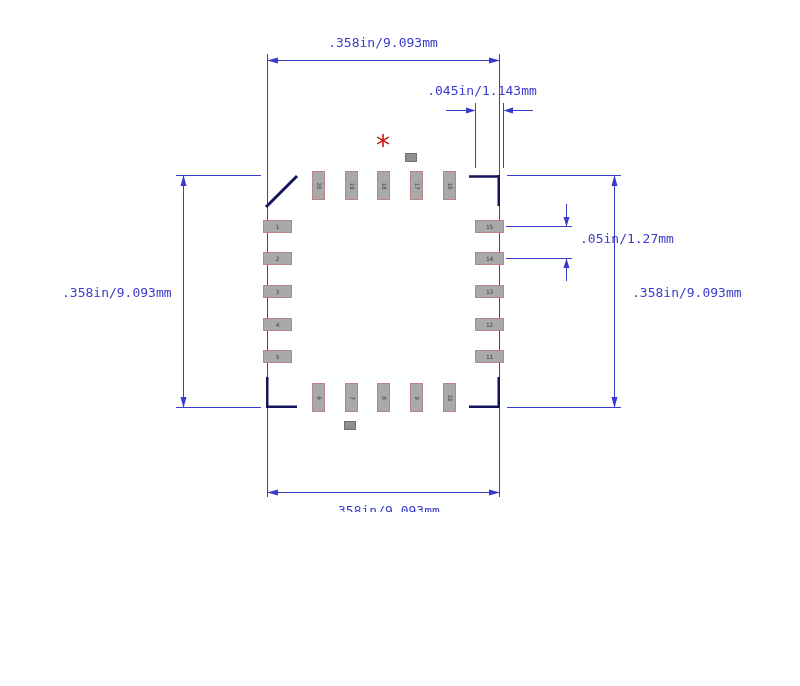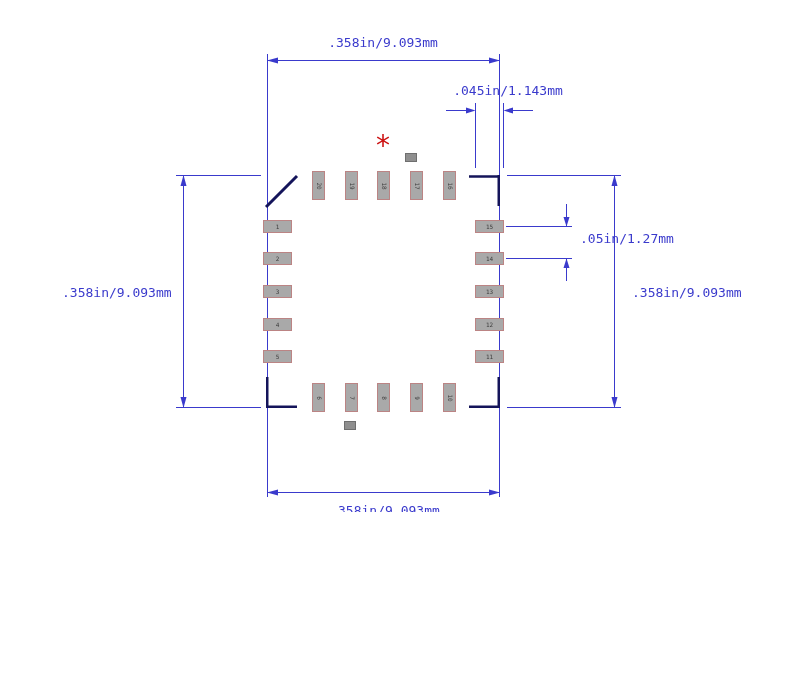--- a/index.html
+++ b/index.html
@@ -147,21 +147,21 @@
       </div>
       <div class="pad" style="left: 475px; top: 318px; width: 29px; height: 13px;">
         <span>12</span>
       </div>
       <div class="pad" style="left: 475px; top: 350px; width: 29px; height: 13px;">
         <span>11</span>
       </div>
     </div>
 
   <div class="dim-label center" style="left:383px; top:36px">.358in/9.093mm</div>
-  <div class="dim-label center" style="left:508px; top:84px">.045in/1.143mm</div>
+  <div class="dim-label center" style="left:482px; top:84px">.045in/1.143mm</div>
   <div class="dim-label" style="left:580px; top:232px">.05in/1.27mm</div>
   <div class="dim-label" style="left:62px; top:286px">.358in/9.093mm</div>
   <div class="dim-label" style="left:632px; top:286px">.358in/9.093mm</div>
   <div class="dim-label center" style="left:385px; top:504px">.358in/9.093mm</div>
 
   <div class="asterisk" style="left:376px; top:132px">*</div>
 
   <div class="marker" style="left:405px; top:153px"></div>
   <div class="marker" style="left:344px; top:421px"></div>
 

